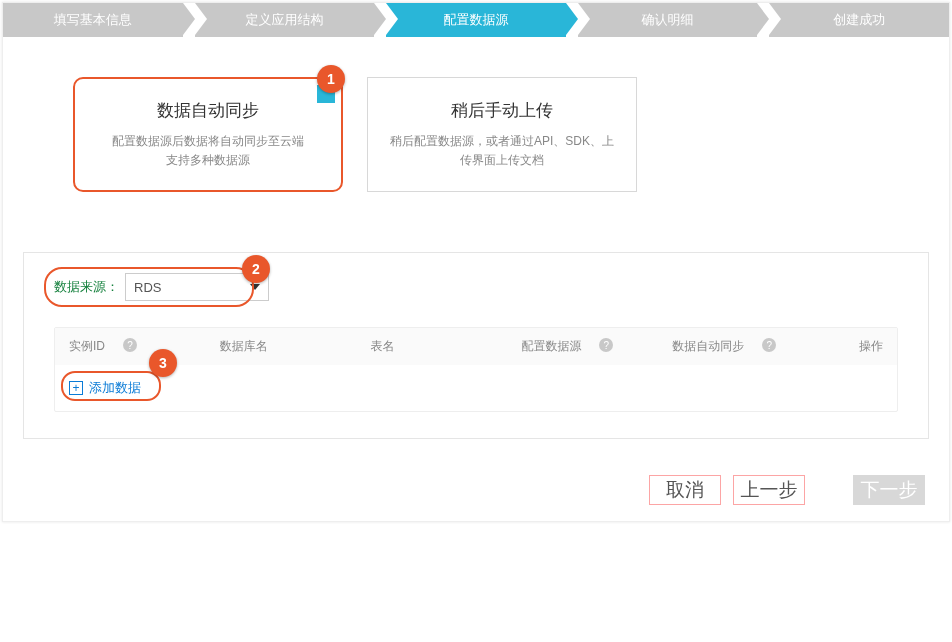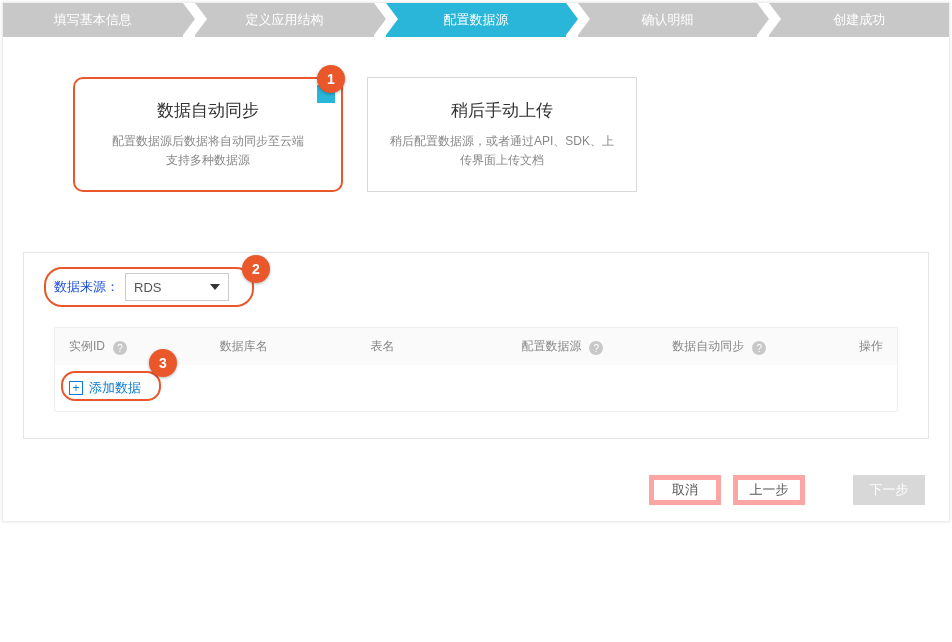--- a/index.html
+++ b/index.html
@@ -30,39 +30,39 @@
 
 .badge { position: absolute; width: 28px; height: 28px; border-radius: 50%; background: #e9572b; color: #fff; display: flex; align-items: center; justify-content: center; font-weight: bold; font-size: 14px; box-shadow: 0 1px 3px rgba(0,0,0,0.3); z-index: 5; }
 
 
 .panel { margin: 30px 20px 20px; border: 1px solid #e5e5e5; }
 .panel-header { background: #fafafa; border-bottom: 1px solid #e5e5e5; padding: 10px 14px; display: flex; justify-content: space-between; align-items: center; cursor: pointer; }
 .chev { font-size: 14px; color: #888; }
 .panel-body { padding: 20px 30px 26px; }
 
 .source-row { display: flex; align-items: center; position: relative; }
-.source-label { margin-right: 6px; color: #1d4ed8; }
-.select-wrap { border: 1px solid #ccc; height: 28px; display: flex; align-items: center; padding: 0 8px; width: 104px; justify-content: space-between; cursor: pointer; background: #fff; }
+.source-label { margin-right: 6px; color: #15803d; }
+.select-wrap { border: 1px solid #ccc; height: 28px; display: flex; align-items: center; padding: 0 8px; width: 144px; justify-content: space-between; cursor: pointer; background: #fff; }
 .select-wrap .tri { width: 0; height: 0; border-left: 5px solid transparent; border-right: 5px solid transparent; border-top: 6px solid #333; }
 .source-outline { position: absolute; border: 2px solid #e9572b; border-radius: 18px; top: -6px; left: -10px; width: 210px; height: 40px; pointer-events: none; }
 
 .table { margin-top: 26px; border: 1px solid #eee; border-radius: 2px; }
 .thead { display: flex; background: #fafafa; padding: 10px 14px; color: #888; font-size: 12px; }
-.th { flex: 1; display: flex; align-items: flex-end; gap: 8px; }
+.th { flex: 1; display: flex; align-items: flex-start; gap: 18px; }
 .th.ops { flex: 0 0 60px; text-align: right; justify-content: flex-end; }
 .q { display: inline-flex; width: 14px; height: 14px; border-radius: 50%; background: #c8c8c8; color: #fff; font-size: 10px; align-items: center; justify-content: center; }
 
 .add-row { padding: 14px; position: relative; }
 .add-link { color: #0a7bd6; cursor: pointer; display: inline-flex; align-items: center; gap: 6px; font-size: 13px; }
 .plus { display: inline-flex; width: 14px; height: 14px; border: 1px solid #0a7bd6; align-items: center; justify-content: center; font-size: 12px; line-height: 1; }
 .add-outline { position: absolute; border: 2px solid #e9572b; border-radius: 14px; top: 6px; left: 6px; width: 100px; height: 30px; pointer-events: none; }
 
 
 .footer { display: flex; justify-content: flex-end; gap: 12px; padding: 16px 24px; }
-.btn { min-width: 72px; height: 30px; border: 5px solid #fca5a5; background: #fff; display: flex; align-items: center; justify-content: center; cursor: pointer; font-size: 13px; color: #555; }
+.btn { min-width: 72px; height: 30px; border: 1px solid #fca5a5; background: #fff; display: flex; align-items: center; justify-content: center; cursor: pointer; font-size: 19px; color: #555; }
 .btn.disabled { background: #d8d8d8; color: #fff; border-color: #d8d8d8; cursor: not-allowed; margin-left: 36px; }
 </style>
 </head>
 <body>
 
 <div class="container">
 
   <div class="steps">
     <div class="step">
         <span>填写基本信息</span>

